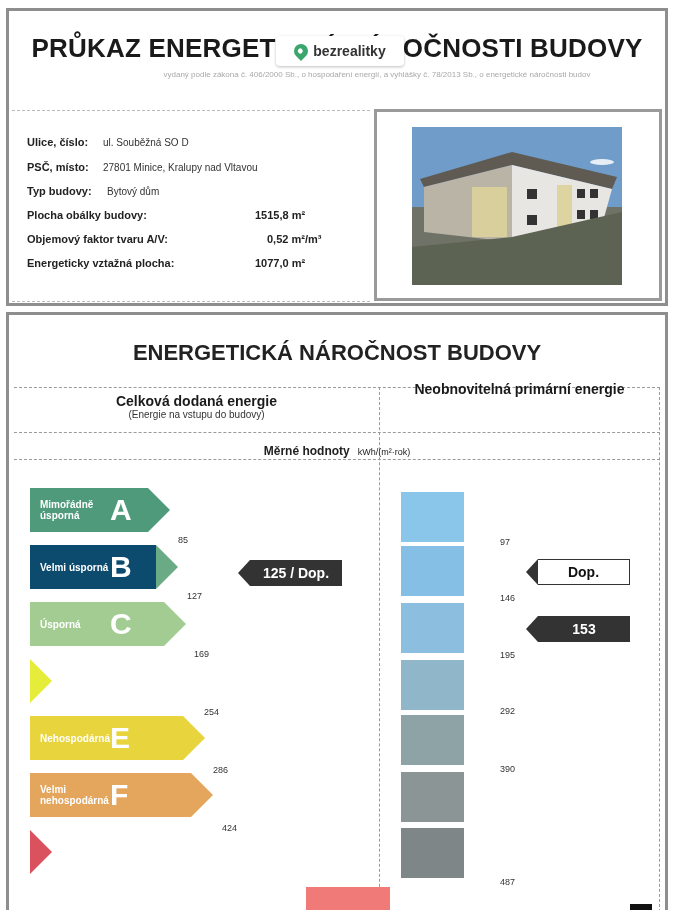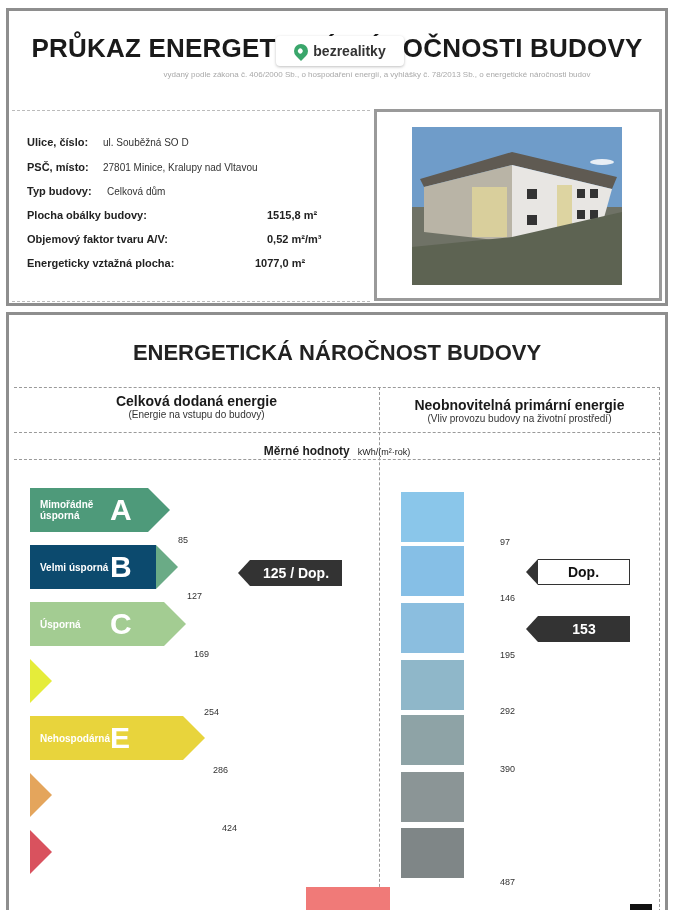--- a/index.html
+++ b/index.html
@@ -54,25 +54,25 @@
 <div class="info-row" style="top:136px;">
   <span class="lbl">Ulice, číslo:</span>
   <span class="val" style="left:76px;top:1px;">ul. Souběžná SO D</span>
 </div>
 <div class="info-row" style="top:161px;">
   <span class="lbl">PSČ, místo:</span>
   <span class="val" style="left:76px;top:1px;">27801  Minice, Kralupy nad Vltavou</span>
 </div>
 <div class="info-row" style="top:185px;">
   <span class="lbl">Typ budovy:</span>
-  <span class="val" style="left:80px;top:1px;">Celková dům</span>
+  <span class="val" style="left:80px;top:1px;">Bytový dům</span>
 </div>
 <div class="info-row" style="top:209px;">
   <span class="lbl">Plocha obálky budovy:</span>
-  <span class="num" style="left:228px;top:0;margin-left:12px;">1515,8 m²</span>
+  <span class="num" style="left:228px;top:0;">1515,8 m²</span>
 </div>
 <div class="info-row" style="top:233px;">
   <span class="lbl">Objemový faktor tvaru A/V:</span>
   <span class="num" style="left:240px;top:0;">0,52 m²/m³</span>
 </div>
 <div class="info-row" style="top:257px;">
   <span class="lbl">Energeticky vztažná plocha:</span>
   <span class="num" style="left:228px;top:0;">1077,0 m²</span>
 </div>
 
@@ -103,23 +103,22 @@
 <div class="dash-h" style="left:14px;top:387px;width:646px;"></div>
 <div class="dash-h" style="left:14px;top:432px;width:646px;"></div>
 <div class="dash-h" style="left:14px;top:459px;width:646px;"></div>
 <div class="dash-v" style="left:379px;top:387px;height:530px;"></div>
 <div class="dash-v" style="left:659px;top:387px;height:530px;"></div>
 
 <div class="col-head" style="left:14px;width:365px;top:393px;">
   <div class="t">Celková dodaná energie</div>
   <div class="s">(Energie na vstupu do budovy)</div>
 </div>
-<div class="col-head" style="left:380px;width:279px;top:397px;">
+<div class="col-head" style="left:380px;width:279px;top:381px;">
   <div class="t">Neobnovitelná primární energie</div>
-  <div class="s">(Vliv provozu budovy na životní prostředí)</div>
 </div>
 <div class="units">
   <b>Měrné hodnoty</b><span>kWh/(m²·rok)</span>
 </div>
 
 <div class="arrow" style="left:30px;top:488px;">
   <div class="body" style="width:118px;background:#4e9a7a;">
       <span class="lbl">Mimořádně úsporná</span>
       <span class="letter">A</span>
     </div>
@@ -143,20 +142,24 @@
   <div class="tip" style="border-left:22px solid #e5ec3a;"></div>
 </div>
 <div class="arrow" style="left:30px;top:716px;">
   <div class="body" style="width:153px;background:#e8d43c;">
       <span class="lbl">Nehospodárná</span>
       <span class="letter">E</span>
     </div>
   <div class="tip" style="border-left:22px solid #e8d43c;"></div>
 </div>
 <div class="arrow" style="left:30px;top:773px;">
+  <div class="body" style="width:161px;background:#e4a55c;">
+      <span class="lbl">Velmi nehospodárná</span>
+      <span class="letter">F</span>
+    </div>
   <div class="tip" style="border-left:22px solid #e4a55c;"></div>
 </div>
 <div class="arrow" style="left:30px;top:830px;">
   <div class="tip" style="border-left:22px solid #d9525e;"></div>
 </div>
 
 <div class="thresh" style="left:178px;top:535px;">85</div>
 <div class="thresh" style="left:187px;top:591px;">127</div>
 <div class="thresh" style="left:194px;top:649px;">169</div>
 <div class="thresh" style="left:204px;top:707px;">254</div>

